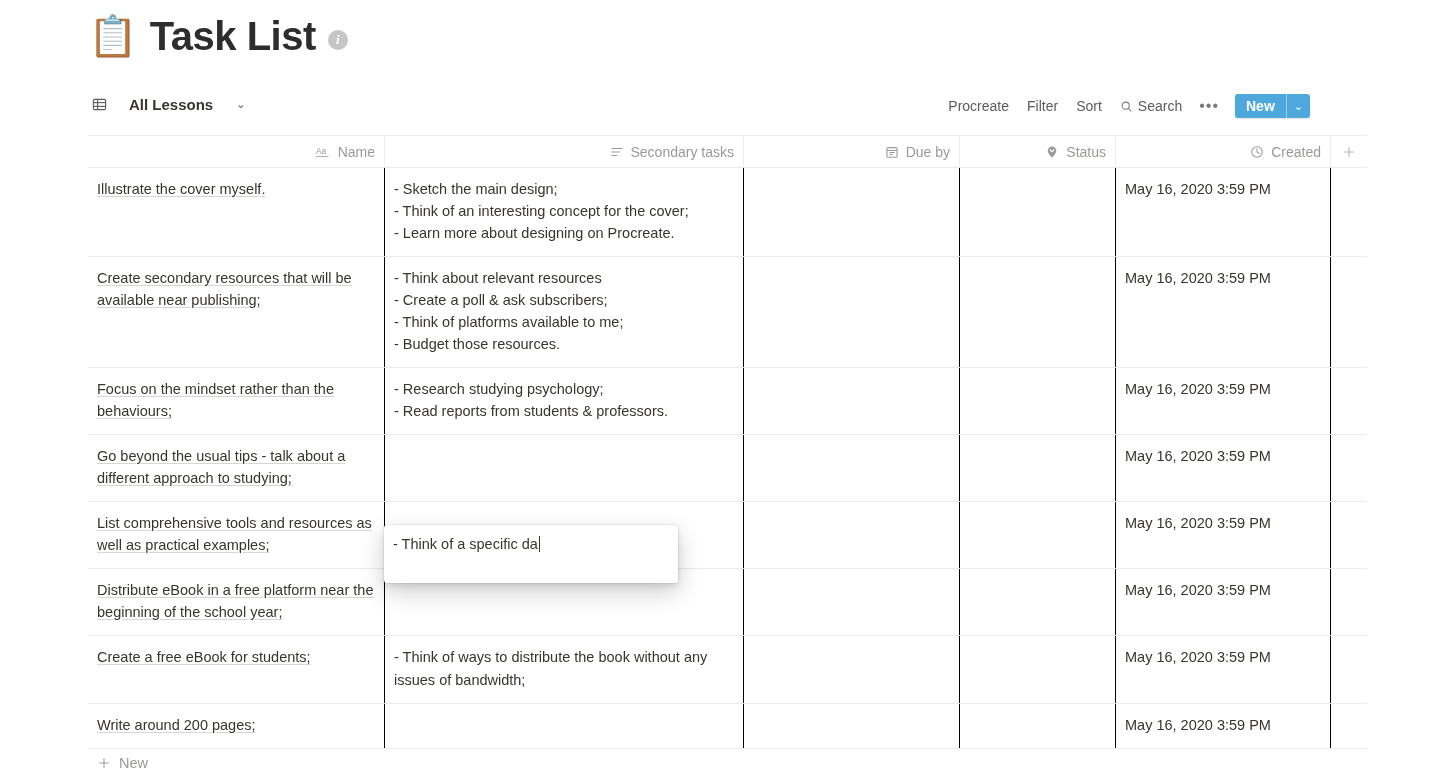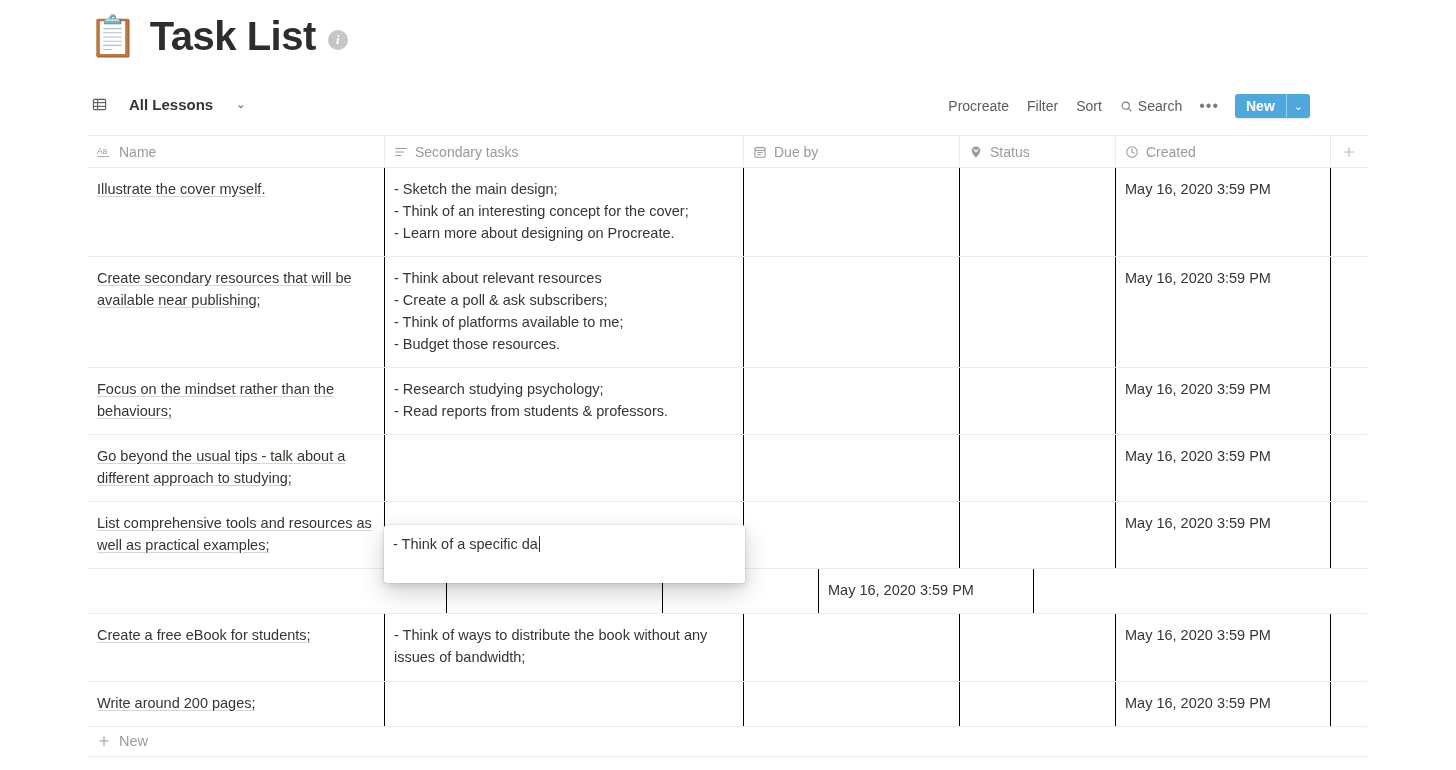--- a/index.html
+++ b/index.html
@@ -73,21 +73,21 @@
     width: 1279px;
     border-top: 1px solid #ececeb;
   }
   .thead {
     display: flex; height: 32px; border-bottom: 1px solid #ececeb;
   }
   .th {
     display: flex; align-items: center; gap: 7px;
     font-size: 14px; color: #9b9a97;
     padding: 0 9px; border-right: 1px solid #ececeb;
-    cursor: pointer; overflow: hidden; white-space: nowrap;
+    cursor: pointer; overflow: hidden; white-space: nowrap; justify-content: flex-end;
   }
   .th.last { border-right: none; }
   .c-name   { width: 297px; flex: 0 0 297px; }
   .c-sec    { width: 359px; flex: 0 0 359px; }
   .c-due    { width: 216px; flex: 0 0 216px; }
   .c-status { width: 156px; flex: 0 0 156px; }
   .c-created{ width: 215px; flex: 0 0 215px; }
   .c-add    { width: 36px;  flex: 0 0 36px; justify-content: center; padding: 0; }
 
   .trow { display: flex; border-bottom: 1px solid #ececeb; min-height: 40px; }
@@ -111,21 +111,21 @@
   .newrow {
     display: flex; align-items: center; gap: 8px;
     height: 30px; padding: 0 9px;
     font-size: 14.5px; color: #9b9a97;
     border-bottom: 1px solid #ececeb; cursor: pointer;
   }
 
   
   .edit-pop {
     position: absolute; left: 384px; top: 525px;
-    width: 361px; height: 58px;
+    width: 294px; height: 58px;
     background: #ffffff;
     border-radius: 3px;
     box-shadow: rgba(15,15,15,0.05) 0px 0px 0px 1px,
                 rgba(15,15,15,0.1) 0px 3px 6px,
                 rgba(15,15,15,0.2) 0px 9px 24px;
     padding: 9px 9px;
     font-size: 14.5px; color: #37352f; line-height: 1.5;
     z-index: 40;
   }
   .caret {
@@ -285,20 +285,21 @@
         </div>
         <div class="trow">
           <div class="td c-name"><span class="name-link">List comprehensive tools and resources as well as practical examples;</span></div>
           <div class="td c-sec"><span class="sec-line"></span></div>
           <div class="td c-due"></div>
           <div class="td c-status"></div>
           <div class="td c-created"><span class="created-txt">May 16, 2020 3:59 PM</span></div>
           <div class="td c-add last"></div>
         </div>
         <div class="trow">
+          <div class="td c-name"><span class="name-link">Distribute eBook in a free platform near the beginning of the school year;</span></div>
           <div class="td c-sec"><span class="sec-line"></span></div>
           <div class="td c-due"></div>
           <div class="td c-status"></div>
           <div class="td c-created"><span class="created-txt">May 16, 2020 3:59 PM</span></div>
           <div class="td c-add last"></div>
         </div>
         <div class="trow">
           <div class="td c-name"><span class="name-link">Create a free eBook for students;</span></div>
           <div class="td c-sec"><span class="sec-line">- Think of ways to distribute the book without any issues of bandwidth;</span></div>
           <div class="td c-due"></div>

